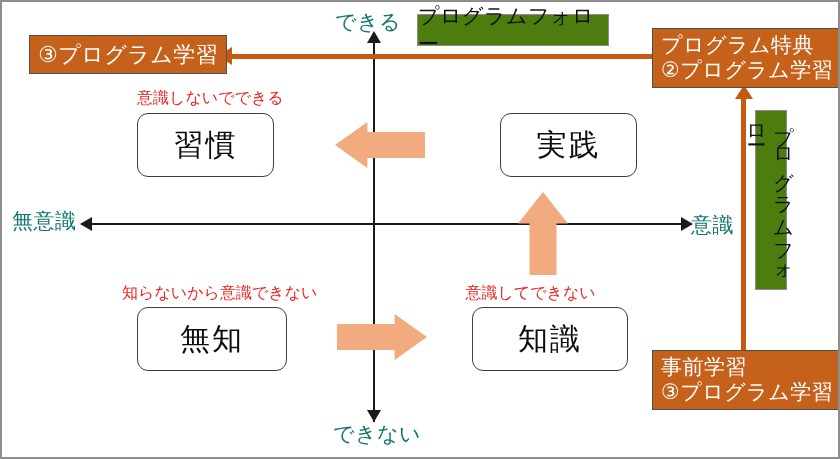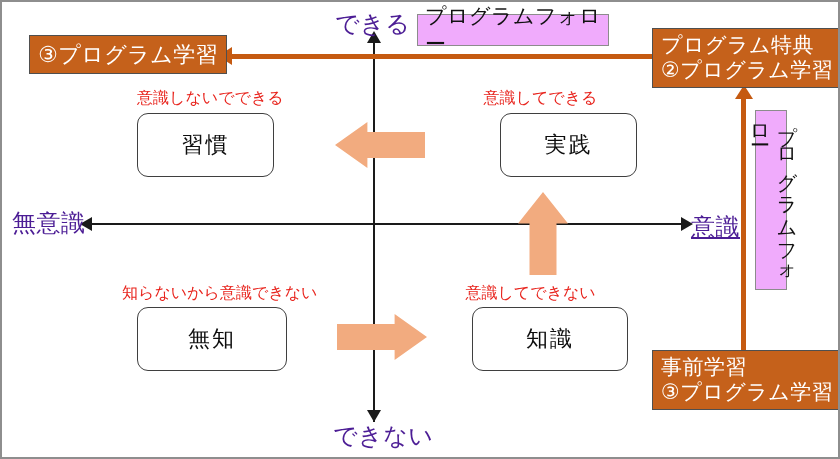--- a/index.html
+++ b/index.html
@@ -63,41 +63,41 @@
   }
   .ah-right {
     left: 679px; top: 215px;
     border-top: 7px solid transparent;
     border-bottom: 7px solid transparent;
     border-left: 12px solid #1a1a1a;
   }
 
   .axis-label {
     position: absolute;
-    font-size: 24px;
-    color: #4c1d95;
+    font-size: 21px;
+    color: #0f766e;
     white-space: nowrap;
     letter-spacing: 0.5px;
   }
   .axis-label-top    { left: 333px; top: 6px; }
   .axis-label-bottom { left: 331px; top: 418px; }
   .axis-label-left   { left: 10px;  top: 205px; }
-  .axis-label-right  { left: 689px; top: 209px; text-decoration: underline; }
+  .axis-label-right  { left: 689px; top: 209px; }
 
   
   .q-box {
     position: absolute;
     box-sizing: border-box;
     border: 1.6px solid #3f3f3f;
     border-radius: 11px;
     background: #ffffff;
     display: flex;
     align-items: center;
     justify-content: center;
-    font-size: 22px;
+    font-size: 30px;
     color: #0d0d0d;
     letter-spacing: 2px;
   }
   .q-habit    { left: 135px; top: 111px; width: 137px; height: 64px; }
   .q-practice { left: 498px; top: 111px; width: 137px; height: 64px; }
   .q-ignorant { left: 135px; top: 305px; width: 150px; height: 64px; }
   .q-knowledge{ left: 470px; top: 305px; width: 156px; height: 64px; }
 
   .q-caption {
     position: absolute;
@@ -186,29 +186,28 @@
   .ob-step1 {
     left: 650px; top: 348px; width: 190px; height: 60px;
     border-right: none;
   }
   .ob-line { white-space: nowrap; }
 
   
   .peach-box {
     position: absolute;
     box-sizing: border-box;
-    background: #f0abfc;
+    background: #4d7c0f;
     border: 1.6px solid #8c8c8c;
     color: #111111;
     font-size: 21px;
     letter-spacing: 0.5px;
     display: flex;
     align-items: center;
     justify-content: center;
-    padding-left: 7px;
   }
   .pb-header {
     left: 415px; top: 12px; width: 192px; height: 32px;
   }
   .pb-vertical {
     left: 753px; top: 108px; width: 32px; height: 180px;
     writing-mode: vertical-rl;
     text-orientation: upright;
     font-size: 20px;
     letter-spacing: 1px;
@@ -234,21 +233,20 @@
   <div class="peach-arrow pa-up"></div>
   <div class="peach-arrow pa-left"></div>
   <div class="peach-arrow pa-right"></div>
 
   <div class="flow-v-line"></div>
   <div class="flow-v-head"></div>
   <div class="flow-h-line"></div>
   <div class="flow-h-head"></div>
 
   <div class="q-caption cap-habit">意識しないでできる</div>
-  <div class="q-caption cap-practice">意識してできる</div>
   <div class="q-caption cap-ignorant">知らないから意識できない</div>
   <div class="q-caption cap-knowledge">意識してできない</div>
 
   <div class="q-box q-habit">習慣</div>
   <div class="q-box q-practice">実践</div>
   <div class="q-box q-ignorant">無知</div>
   <div class="q-box q-knowledge">知識</div>
 
   <div class="orange-box ob-step3">
     <div class="ob-line">③プログラム学習</div>

